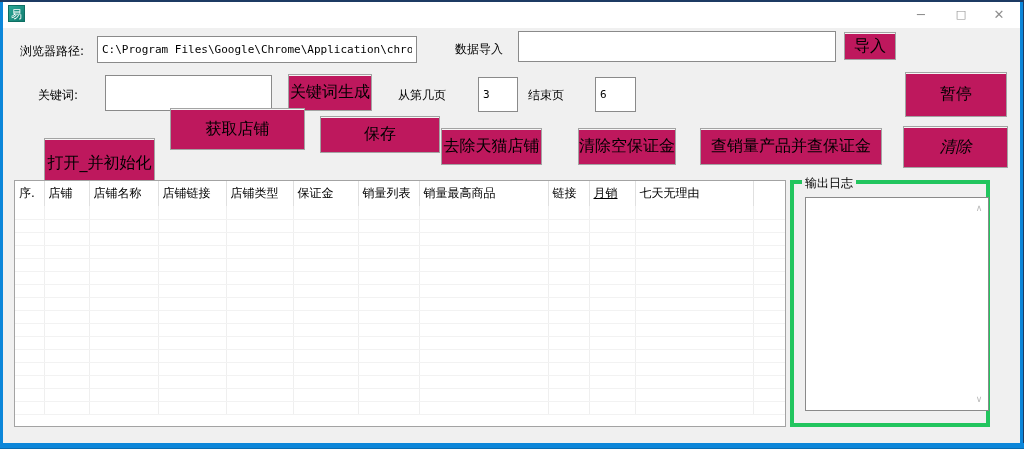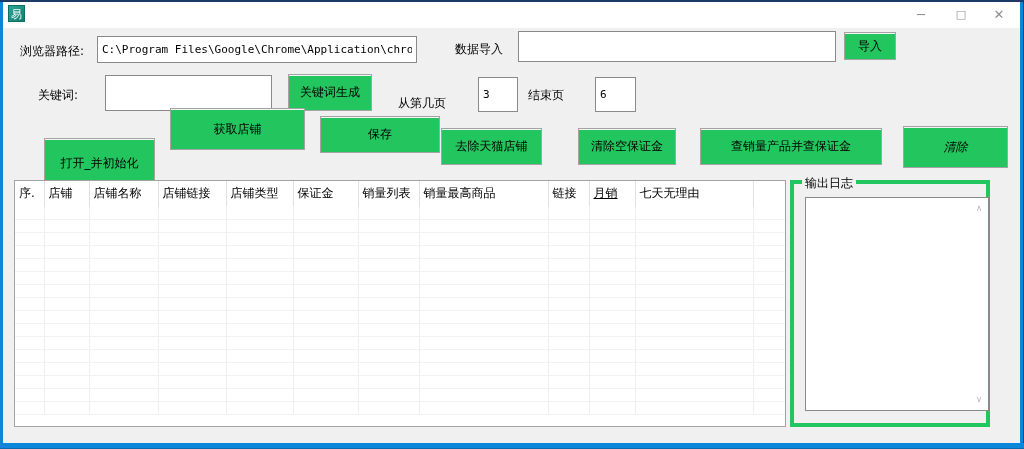--- a/index.html
+++ b/index.html
@@ -19,22 +19,22 @@
   .titlebar { position:absolute; left:3px; top:2px; width:1017px; height:26px; background:#ffffff; }
   .app-icon { position:absolute; left:5px; top:3px; width:17px; height:17px; background:linear-gradient(135deg,#2aa796,#117c6f);
               color:#fff; font-size:11px; line-height:17px; text-align:center; border:1px solid #0e6f63; }
   .win-btn { position:absolute; top:0; width:34px; height:26px; color:#8f8f8f; text-align:center; line-height:26px; font-size:13px; cursor:default; }
   .btn-min { right:82px; } .btn-max { right:42px; font-size:11px; } .btn-close { right:4px; }
 
   
   .lbl { position:absolute; white-space:nowrap; color:#000; }
   .tin { position:absolute; background:#fff; border:1px solid #8a8a8a; font-family:"DejaVu Sans Mono", monospace;
          font-size:11px; padding:0 4px; color:#000; outline:none; }
-  .btn { position:absolute; background:#22c55e; border:1px solid #a3a3a3; font-family:"DejaVu Sans", sans-serif;
-         font-size:12px; color:#000; display:flex; align-items:center; justify-content:center; cursor:default;
+  .btn { position:absolute; background:#be185d; border:1px solid #a3a3a3; font-family:"DejaVu Sans", sans-serif;
+         font-size:16px; color:#000; display:flex; align-items:center; justify-content:center; cursor:default;
          box-shadow:inset 0 1px 0 #f5f5f5; }
 
   
   .grid { position:absolute; left:14px; top:180px; width:772px; height:247px; background:#fff;
           border:1px solid #a3a3a3; overflow:hidden; }
   table.lv { border-collapse:collapse; table-layout:fixed; width:771px; }
   .lv th { height:25px; font-weight:normal; text-align:left; font-size:12px; padding:0 4px;
            border-right:1px solid #e0e0e0; background:#fff; white-space:nowrap; overflow:hidden; }
   .lv td { height:13px; border-right:1px solid #efefef; border-bottom:1px solid #f2f2f2; }
 
@@ -65,24 +65,25 @@
 
   <div class="lbl" style="left:20px; top:43px;">浏览器路径:</div>
   <input class="tin" style="left: 97px; top: 36px; width: 320px; height: 27px;" value="C:\Program Files\Google\Chrome\Application\chrome.exe">
   <div class="lbl" style="left:455px; top:41px;">数据导入</div>
   <input class="tin" style="left: 518px; top: 31px; width: 318px; height: 31px;" value="">
   <button class="btn" style="left:844px; top:32px; width:52px; height:28px;">导入</button>
 
   <div class="lbl" style="left:38px; top:87px;">关键词:</div>
   <input class="tin" style="left: 105px; top: 75px; width: 167px; height: 36px;" value="">
   <button class="btn" style="left:288px; top:74px; width:84px; height:37px;">关键词生成</button>
-  <div class="lbl" style="left:398px; top:95px;">从第几页</div>
+  <div class="lbl" style="left:398px; top:87px;">从第几页</div>
   <input class="tin" style="left: 478px; top: 77px; width: 40px; height: 35px;" value="3">
   <div class="lbl" style="left:528px; top:87px;">结束页</div>
   <input class="tin" style="left: 595px; top: 77px; width: 41px; height: 35px;" value="6">
+  <button class="btn" style="left:905px; top:72px; width:102px; height:45px;">暂停</button>
 
   <div id="action-row">
       <button class="btn" style="left: 44px; top: 138px; width: 111px; height: 50px;">打开_并初始化</button>
       <button class="btn" style="left: 170px; top: 108px; width: 135px; height: 42px;">获取店铺</button>
       <button class="btn" style="left: 320px; top: 116px; width: 120px; height: 37px;">保存</button>
       <button class="btn" style="left: 441px; top: 128px; width: 101px; height: 37px;">去除天猫店铺</button>
       <button class="btn" style="left: 578px; top: 128px; width: 98px; height: 37px;">清除空保证金</button>
       <button class="btn" style="left: 700px; top: 128px; width: 182px; height: 37px;">查销量产品并查保证金</button>
       <button class="btn" style="left: 903px; top: 126px; width: 105px; height: 42px; font-style: italic;">清除</button>
     </div>

